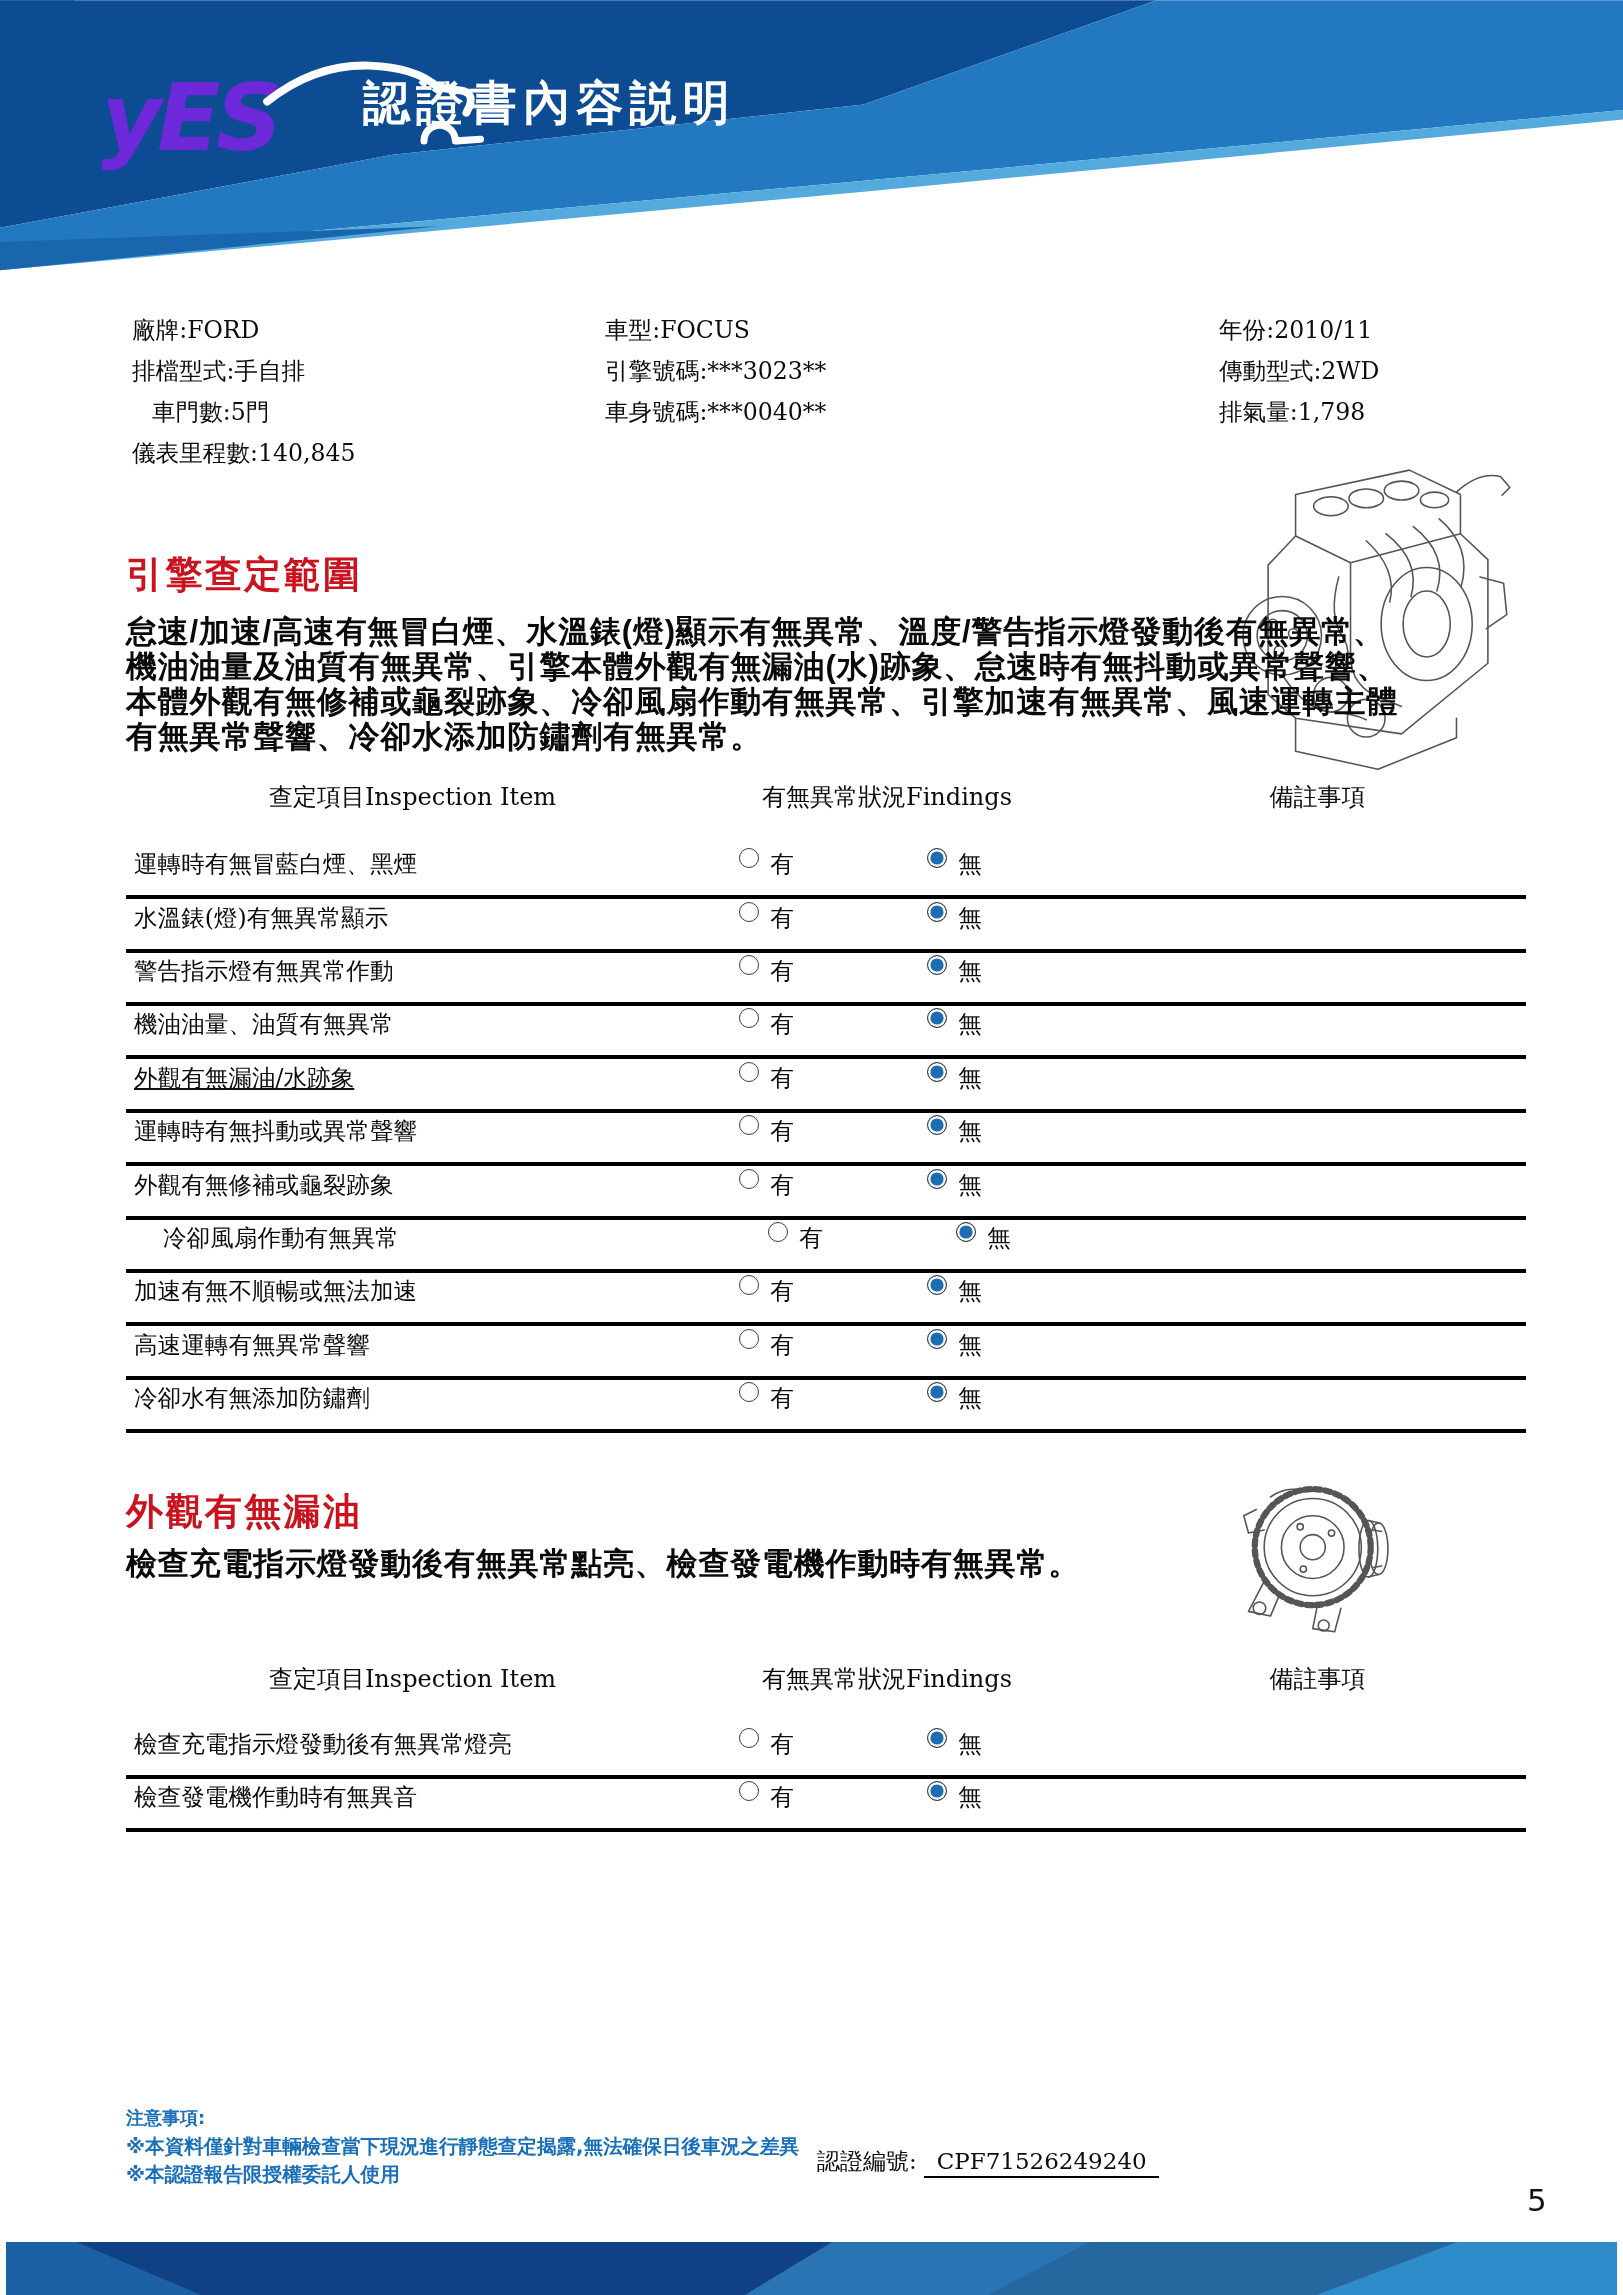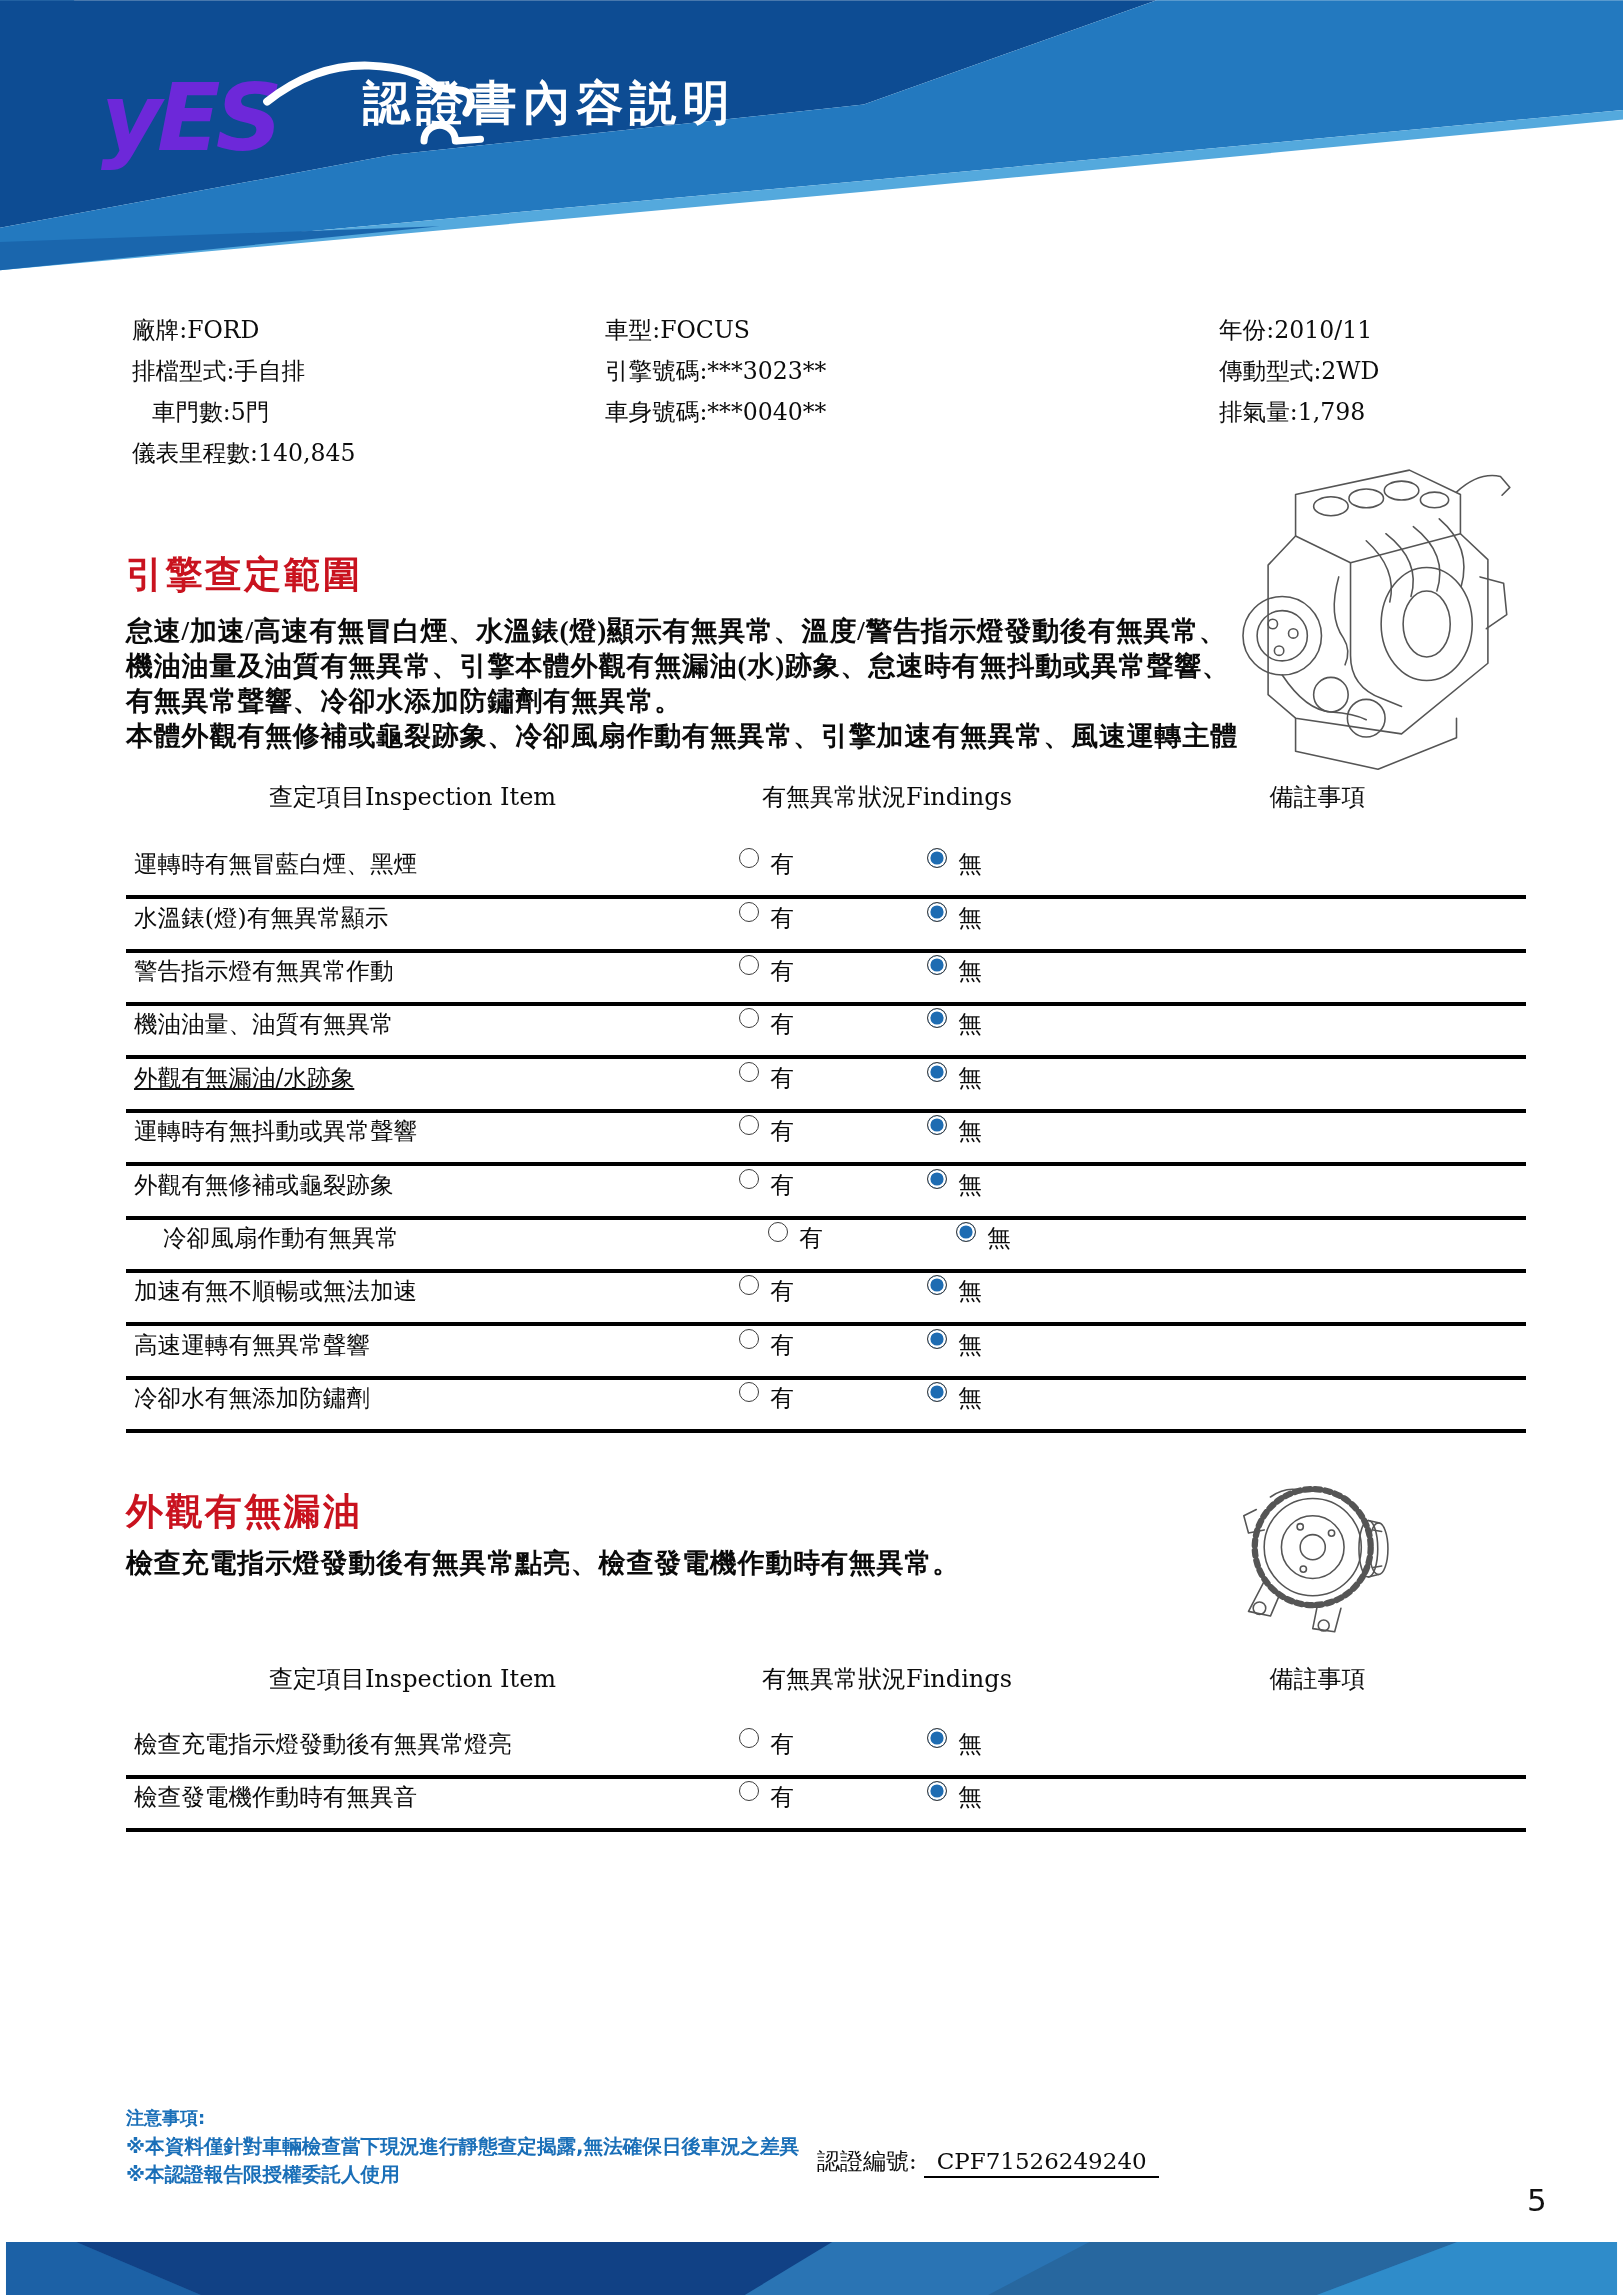--- a/index.html
+++ b/index.html
@@ -23,22 +23,22 @@
 
   
   .info-line{font-size:23.6px;white-space:nowrap;color:#0c0c0c;}
 
   
   .red-heading{
     font-family:"DejaVu Sans","Liberation Sans",sans-serif;
     font-weight:bold;font-size:37px;color:#c9131f;letter-spacing:2.4px;white-space:nowrap;
   }
   .bold-para{
-    font-family:Liberation Serif, serif;
-    font-weight:bold;font-size:27px;color:#0a0a0a;line-height:35px;
+    font-family:Liberation Sans, sans-serif;
+    font-weight:bold;font-size:31px;color:#0a0a0a;line-height:35px;
     letter-spacing:0.8px;white-space:nowrap;
   }
 
   
   .tbl-head{font-size:24px;color:#0c0c0c;text-align:center;white-space:nowrap;}
   .row{display:flex;align-items:flex-start;height:44px;}
   .row-item{font-size:23.6px;white-space:nowrap;color:#0c0c0c;}
   .sep{background:#000;height:3.9px;}
   .radio{
     width:20.4px;height:20.4px;border:1.6px solid #3c3c3c;border-radius:50%;
@@ -123,22 +123,22 @@
   <path d="M95 330 L95 372 L200 395 L300 355 L300 330"></path>
   <path d="M150 150 q-14 50 6 78 q10 16 2 34"></path>
   <path d="M330 150 l30 8 l4 40 l-26 18"></path>
 </svg>
 
 <div class="abs red-heading" style="left:126px;top:550px;">引擎查定範圍</div>
 
 <div class="abs" style="left:126px;top:614px;">
   <div class="bold-para">怠速/加速/高速有無冒白煙、水溫錶(燈)顯示有無異常、溫度/警告指示燈發動後有無異常、</div>
   <div class="bold-para">機油油量及油質有無異常、引擎本體外觀有無漏油(水)跡象、怠速時有無抖動或異常聲響、</div>
+  <div class="bold-para">本體外觀有無修補或龜裂跡象、冷卻風扇作動有無異常、引擎加速有無異常、風速運轉主體</div>
   <div class="bold-para">有無異常聲響、冷卻水添加防鏽劑有無異常。</div>
-  <div class="bold-para">本體外觀有無修補或龜裂跡象、冷卻風扇作動有無異常、引擎加速有無異常、風速運轉主體</div>
 </div>
 
 <div class="abs tbl-head" style="left:212px;top:781px;width:401px;">查定項目Inspection Item</div>
 <div class="abs tbl-head" style="left:722px;top:781px;width:330px;">有無異常狀況Findings</div>
 <div class="abs tbl-head" style="left:1249px;top:781px;width:137px;">備註事項</div>
 
 <div class="abs row" style="left:134px;top:848px;width:1392px;">
   <span class="row-item">運轉時有無冒藍白煙、黑煙</span>
   <span class="radio" style="position:absolute;left:605px;"></span>
   <span class="opt-label" style="position:absolute;left:630px;">有</span>

